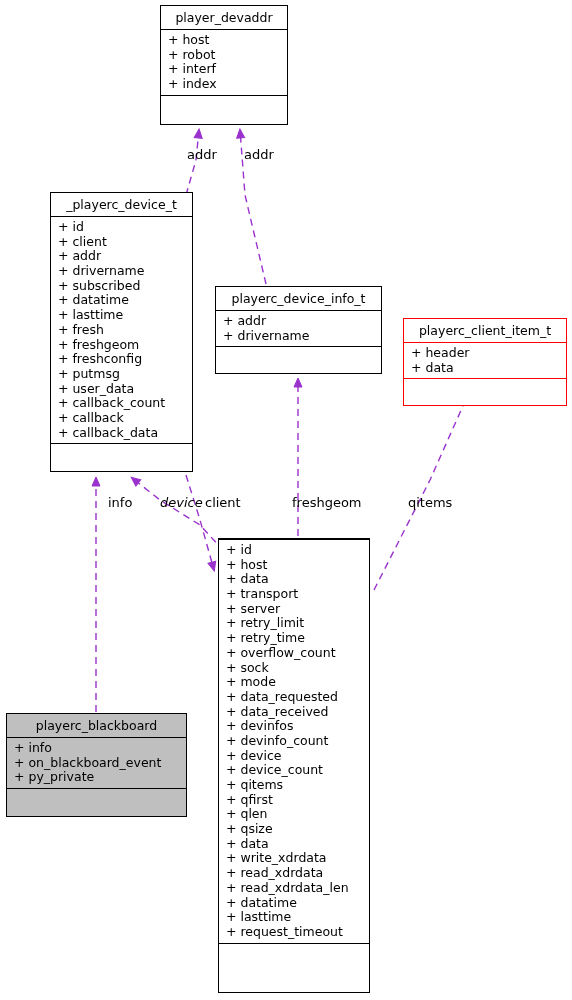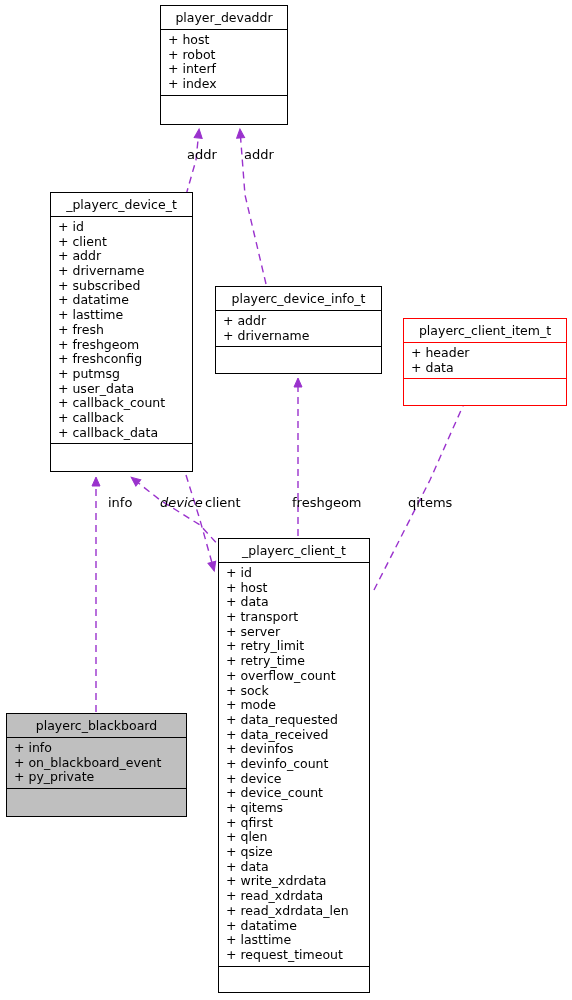--- a/index.html
+++ b/index.html
@@ -168,21 +168,20 @@
     <div class="uml-sep"></div>
     <div class="uml-attrs">
       <div class="row">+ header</div>
       <div class="row">+ data</div>
     </div>
     <div class="uml-sep"></div>
     <div class="uml-ops"></div>
   </div>
 
   <div class="uml-class" style="left:218px; top:538px; width:152px; height:455px;">
-    <div class="uml-title">_playerc_client_t</div>
     <div class="uml-sep"></div>
     <div class="uml-attrs">
       <div class="row">+ id</div>
       <div class="row">+ host</div>
       <div class="row">+ data</div>
       <div class="row">+ transport</div>
       <div class="row">+ server</div>
       <div class="row">+ retry_limit</div>
       <div class="row">+ retry_time</div>
       <div class="row">+ overflow_count</div>

